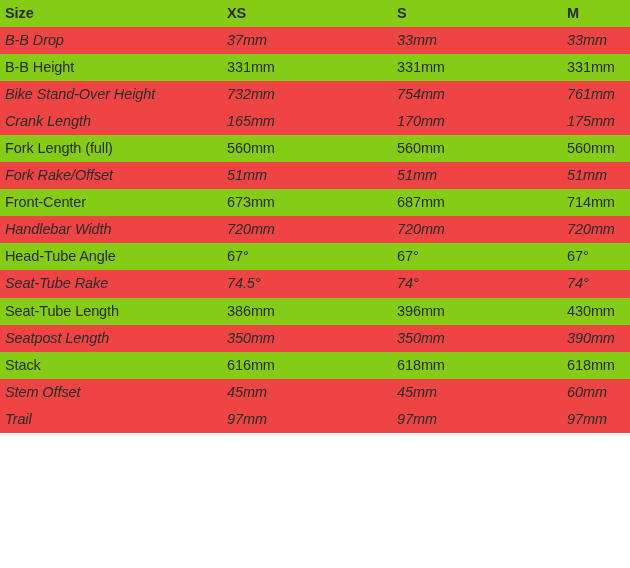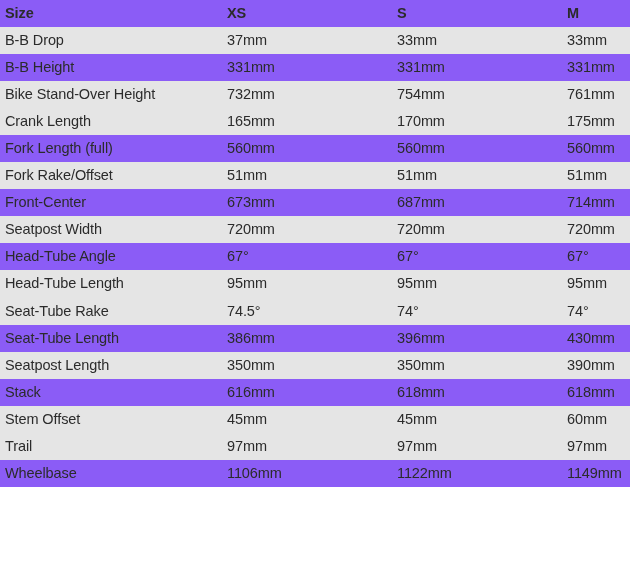--- a/index.html
+++ b/index.html
@@ -38,25 +38,26 @@
     font-weight: normal;
     white-space: nowrap;
     letter-spacing: -0.1px;
   }
   .geo-table thead th {
     font-weight: bold;
     font-size: 14.5px;
   }
   tr.row-shade th,
   tr.row-shade td {
-    background: #8b5cf6;
+    background: #84cc16;
   }
   tr.row-plain th,
   tr.row-plain td {
-    background: #e5e5e5;
+    background: #ef4444;
+    font-style: italic;
   }
 </style>
 </head>
 <body>
 
 <table class="geo-table">
   <colgroup>
     <col class="c-label">
     <col class="c-xs">
     <col class="c-s">
@@ -107,36 +108,30 @@
         <td>51mm</td>
         <td>51mm</td>
       </tr>
       <tr class="row-shade">
         <td>Front-Center</td>
         <td>673mm</td>
         <td>687mm</td>
         <td>714mm</td>
       </tr>
       <tr class="row-plain">
-        <td>Seatpost Width</td>
+        <td>Handlebar Width</td>
         <td>720mm</td>
         <td>720mm</td>
         <td>720mm</td>
       </tr>
       <tr class="row-shade">
         <td>Head-Tube Angle</td>
         <td>67°</td>
         <td>67°</td>
         <td>67°</td>
-      </tr>
-      <tr class="row-plain">
-        <td>Head-Tube Length</td>
-        <td>95mm</td>
-        <td>95mm</td>
-        <td>95mm</td>
       </tr>
       <tr class="row-plain">
         <td>Seat-Tube Rake</td>
         <td>74.5°</td>
         <td>74°</td>
         <td>74°</td>
       </tr>
       <tr class="row-shade">
         <td>Seat-Tube Length</td>
         <td>386mm</td>
@@ -160,20 +155,14 @@
         <td>45mm</td>
         <td>45mm</td>
         <td>60mm</td>
       </tr>
       <tr class="row-plain">
         <td>Trail</td>
         <td>97mm</td>
         <td>97mm</td>
         <td>97mm</td>
       </tr>
-      <tr class="row-shade">
-        <td>Wheelbase</td>
-        <td>1106mm</td>
-        <td>1122mm</td>
-        <td>1149mm</td>
-      </tr>
     </tbody>
 </table>
 
 </body></html>

